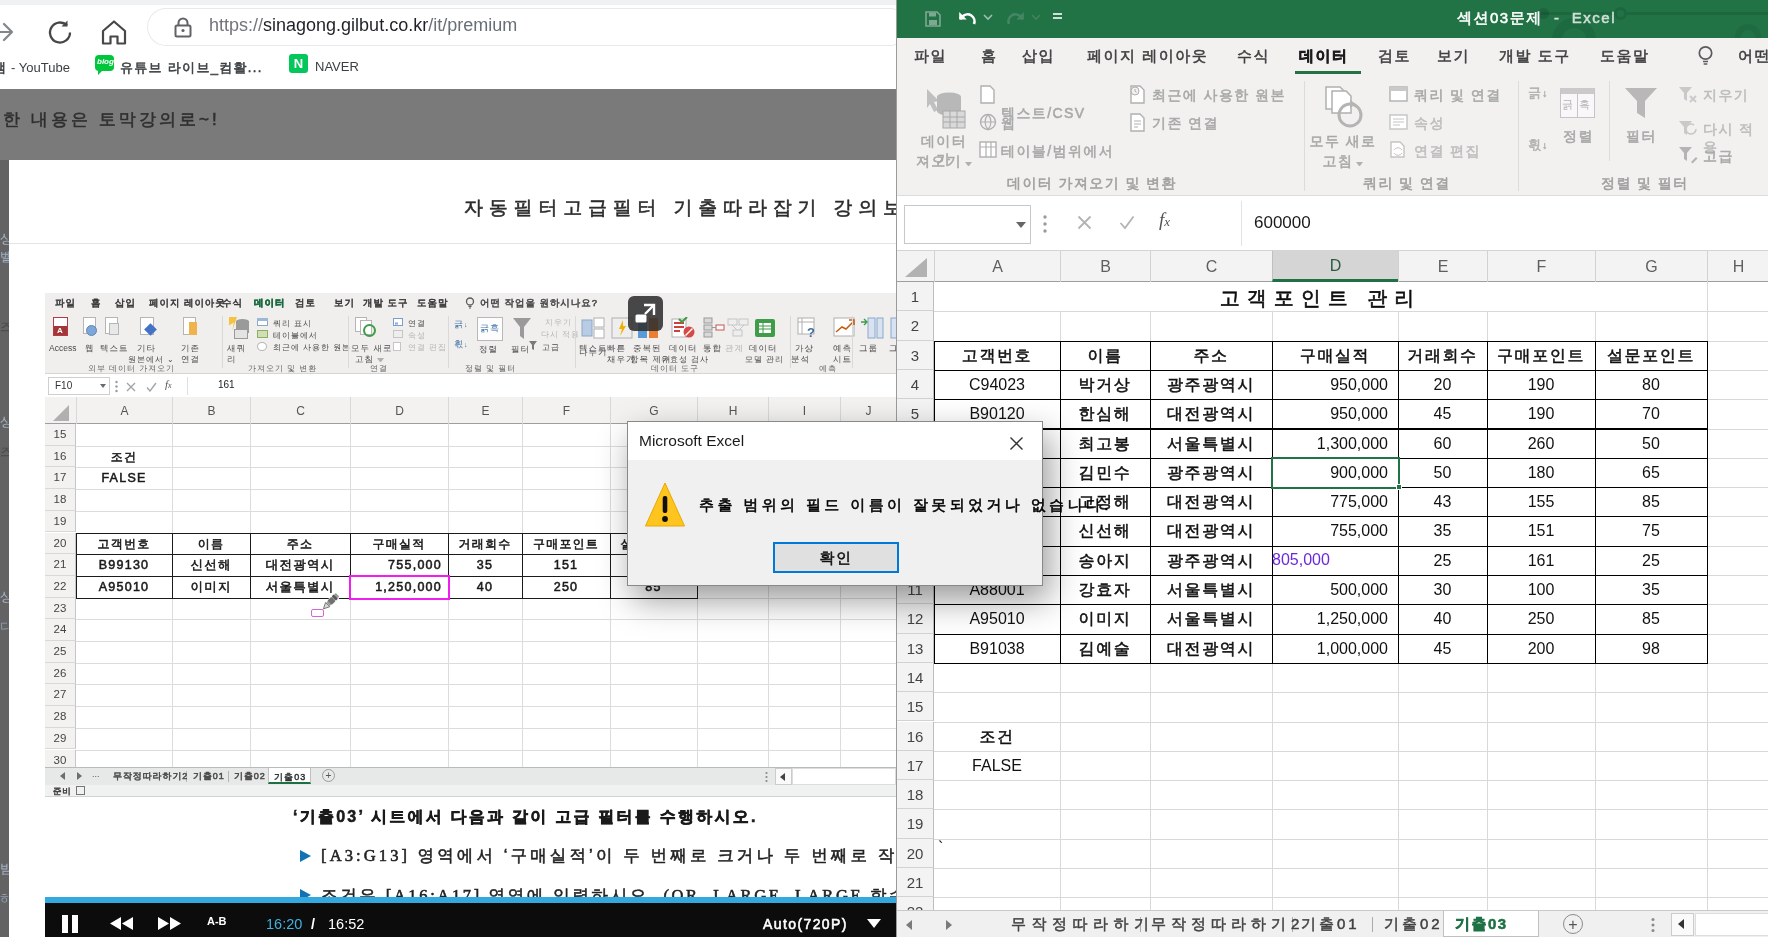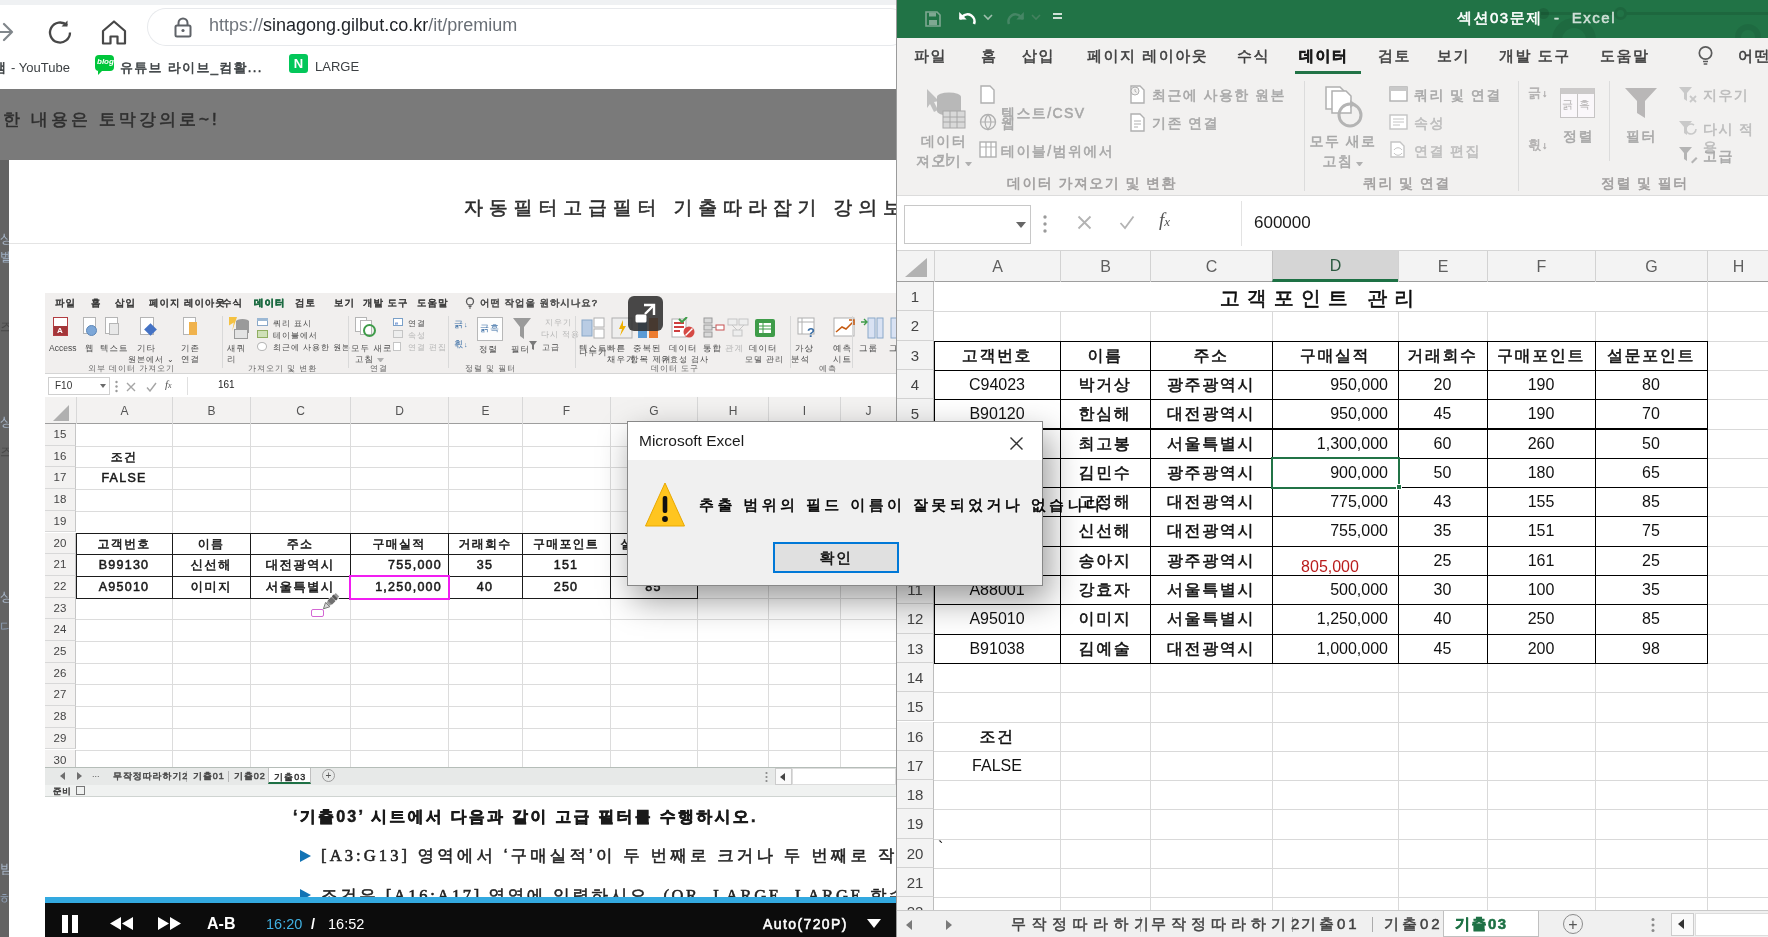--- a/index.html
+++ b/index.html
@@ -71,21 +71,21 @@
         </svg>
   </div>
   <div class="urltext"><span style="color:#70757c">https://</span><span style="color:#1e2227">sinagong.gilbut.co.kr</span><span style="color:#696f76">/it/premium</span></div>
   <div id="bookmarks">
     <span class="ab" style="left:-7px;top:13px;white-space:nowrap"><span class="ks">램</span> - YouTube</span>
     <div class="ab" style="left:95px;top:9px;width:19px;height:16px;background:#00c63b;border-radius:4px"></div>
     <div class="ab" style="left:98px;top:25px;width:0;height:0;border-left:4px solid #00c63b;border-bottom:4px solid transparent"></div>
     <div class="ab" style="left:97px;top:11px;color:#fff;font-size:8px;font-style:italic;font-weight:bold">blog</div>
     <span class="ab ks" style="left:120px;top:13px;white-space:nowrap">유튜브 라이브_컴활...</span>
     <div class="ab" style="left:289px;top:8px;width:19px;height:19px;background:#03c75a;border-radius:3px;color:#fff;font-weight:bold;font-size:13px;text-align:center;line-height:19px">N</div>
-    <span class="ab" style="left:315px;top:13px">LARGE</span>
+    <span class="ab" style="left:315px;top:13px">NAVER</span>
   </div>
   <div id="overlayband">
         <div class="t">한 내용은 토막강의로~!</div>
       </div>
   <div id="modal">
     <div id="mtitle">자동필터고급필터 기출따라잡기 강의보기</div>
     <div id="msep"></div>
     <div id="video">
       <div class="v-menu">
         <span class="ks" style="left:10px">파일</span>
@@ -439,21 +439,21 @@
       <div class="v-prog"></div>
       <div class="v-ctrl">
         <div class="ab" style="left:17px;top:12px;width:5.5px;height:18px;background:#fff"></div>
         <div class="ab" style="left:27px;top:12px;width:5.5px;height:18px;background:#fff"></div>
         <svg class="ab" style="left:64px;top:14px" width="25" height="13" viewBox="0 0 25 13">
               <path d="M12 0v13L1 6.5zM24 0v13L13 6.5z" fill="#fff"></path>
             </svg>
         <svg class="ab" style="left:112px;top:14px" width="25" height="13" viewBox="0 0 25 13">
               <path d="M1 0v13l11-6.5zM13 0v13l11-6.5z" fill="#fff"></path>
             </svg>
-        <div class="ab" style="left:162px;top:12px;font-size:16px;font-weight:bold">A-B</div>
+        <div class="ab" style="left:162px;top:12px;font-size:11px;font-weight:bold">A-B</div>
         <div class="ab" style="left:221px;top:13px;font-size:14.5px;color:#41b1e1">16:20</div>
         <div class="ab" style="left:266px;top:13px;font-size:14.5px;font-weight:bold">/</div>
         <div class="ab" style="left:283px;top:13px;font-size:14.5px">16:52</div>
         <div class="ab ks" style="left:718px;top:13px;font-size:14px">Auto(720P)</div>
         <div class="ab" style="left:822px;top:16px;width:0;height:0;border-left:7px solid transparent;border-right:7px solid transparent;border-top:9px solid #fff"></div>
       </div>
       <div class="ab" style="left:583px;top:24px;width:35px;height:35px;background:rgba(48,48,48,.88);border-radius:6px">
         <svg class="ab" style="left:6px;top:6px" width="23" height="23" viewBox="0 0 23 23">
               <path d="M10 3h10v10" fill="none" stroke="#fff" stroke-width="2.4"></path>
               <path d="M20 3 11 12" stroke="#fff" stroke-width="2.4"></path>
@@ -795,21 +795,21 @@
         <div class="ab" style="left:590px;top:234.4px;width:108px;height:29.3px;font-size:16px;color:#111;text-align:center;line-height:29.3px;">151</div>
         <div class="ab" style="left:698px;top:234.4px;width:113px;height:30.3px;border:1px solid #000"></div>
         <div class="ab" style="left:698px;top:234.4px;width:112px;height:29.3px;font-size:16px;color:#111;text-align:center;line-height:29.3px;">75</div>
         <div class="ab" style="left:37px;top:263.7px;width:127px;height:30.3px;border:1px solid #000"></div>
         <div class="ab" style="left:37px;top:263.7px;width:126px;height:29.3px;font-size:16px;color:#111;text-align:center;line-height:29.3px;">C77777</div>
         <div class="ab" style="left:163px;top:263.7px;width:91px;height:30.3px;border:1px solid #000"></div>
         <div class="ab ks" style="left:163px;top:263.7px;width:90px;height:29.3px;font-size:16px;color:#111;text-align:center;line-height:29.3px;">송아지</div>
         <div class="ab" style="left:253px;top:263.7px;width:123px;height:30.3px;border:1px solid #000"></div>
         <div class="ab ks" style="left:253px;top:263.7px;width:122px;height:29.3px;font-size:16px;color:#111;text-align:center;line-height:29.3px;">광주광역시</div>
         <div class="ab" style="left:375px;top:263.7px;width:127px;height:30.3px;border:1px solid #000"></div>
-        <div class="ab" style="left:375px;top:270px;width:126px;height:29.3px;font-size:16px;color:#b91c1c;text-align:center;padding-right:10px;line-height:29.3px;">805,000</div>
+        <div class="ab" style="left:375px;top:263px;width:126px;height:29.3px;font-size:16px;color:#6d28d9;text-align:left;padding-right:10px;line-height:29.3px;">805,000</div>
         <div class="ab" style="left:501px;top:263.7px;width:90px;height:30.3px;border:1px solid #000"></div>
         <div class="ab" style="left:501px;top:263.7px;width:89px;height:29.3px;font-size:16px;color:#111;text-align:center;line-height:29.3px;">25</div>
         <div class="ab" style="left:590px;top:263.7px;width:109px;height:30.3px;border:1px solid #000"></div>
         <div class="ab" style="left:590px;top:263.7px;width:108px;height:29.3px;font-size:16px;color:#111;text-align:center;line-height:29.3px;">161</div>
         <div class="ab" style="left:698px;top:263.7px;width:113px;height:30.3px;border:1px solid #000"></div>
         <div class="ab" style="left:698px;top:263.7px;width:112px;height:29.3px;font-size:16px;color:#111;text-align:center;line-height:29.3px;">25</div>
         <div class="ab" style="left:37px;top:293.0px;width:127px;height:30.3px;border:1px solid #000"></div>
         <div class="ab" style="left:37px;top:293.0px;width:126px;height:29.3px;font-size:16px;color:#111;text-align:center;line-height:29.3px;">A88001</div>
         <div class="ab" style="left:163px;top:293.0px;width:91px;height:30.3px;border:1px solid #000"></div>
         <div class="ab ks" style="left:163px;top:293.0px;width:90px;height:29.3px;font-size:16px;color:#111;text-align:center;line-height:29.3px;">강효자</div>

